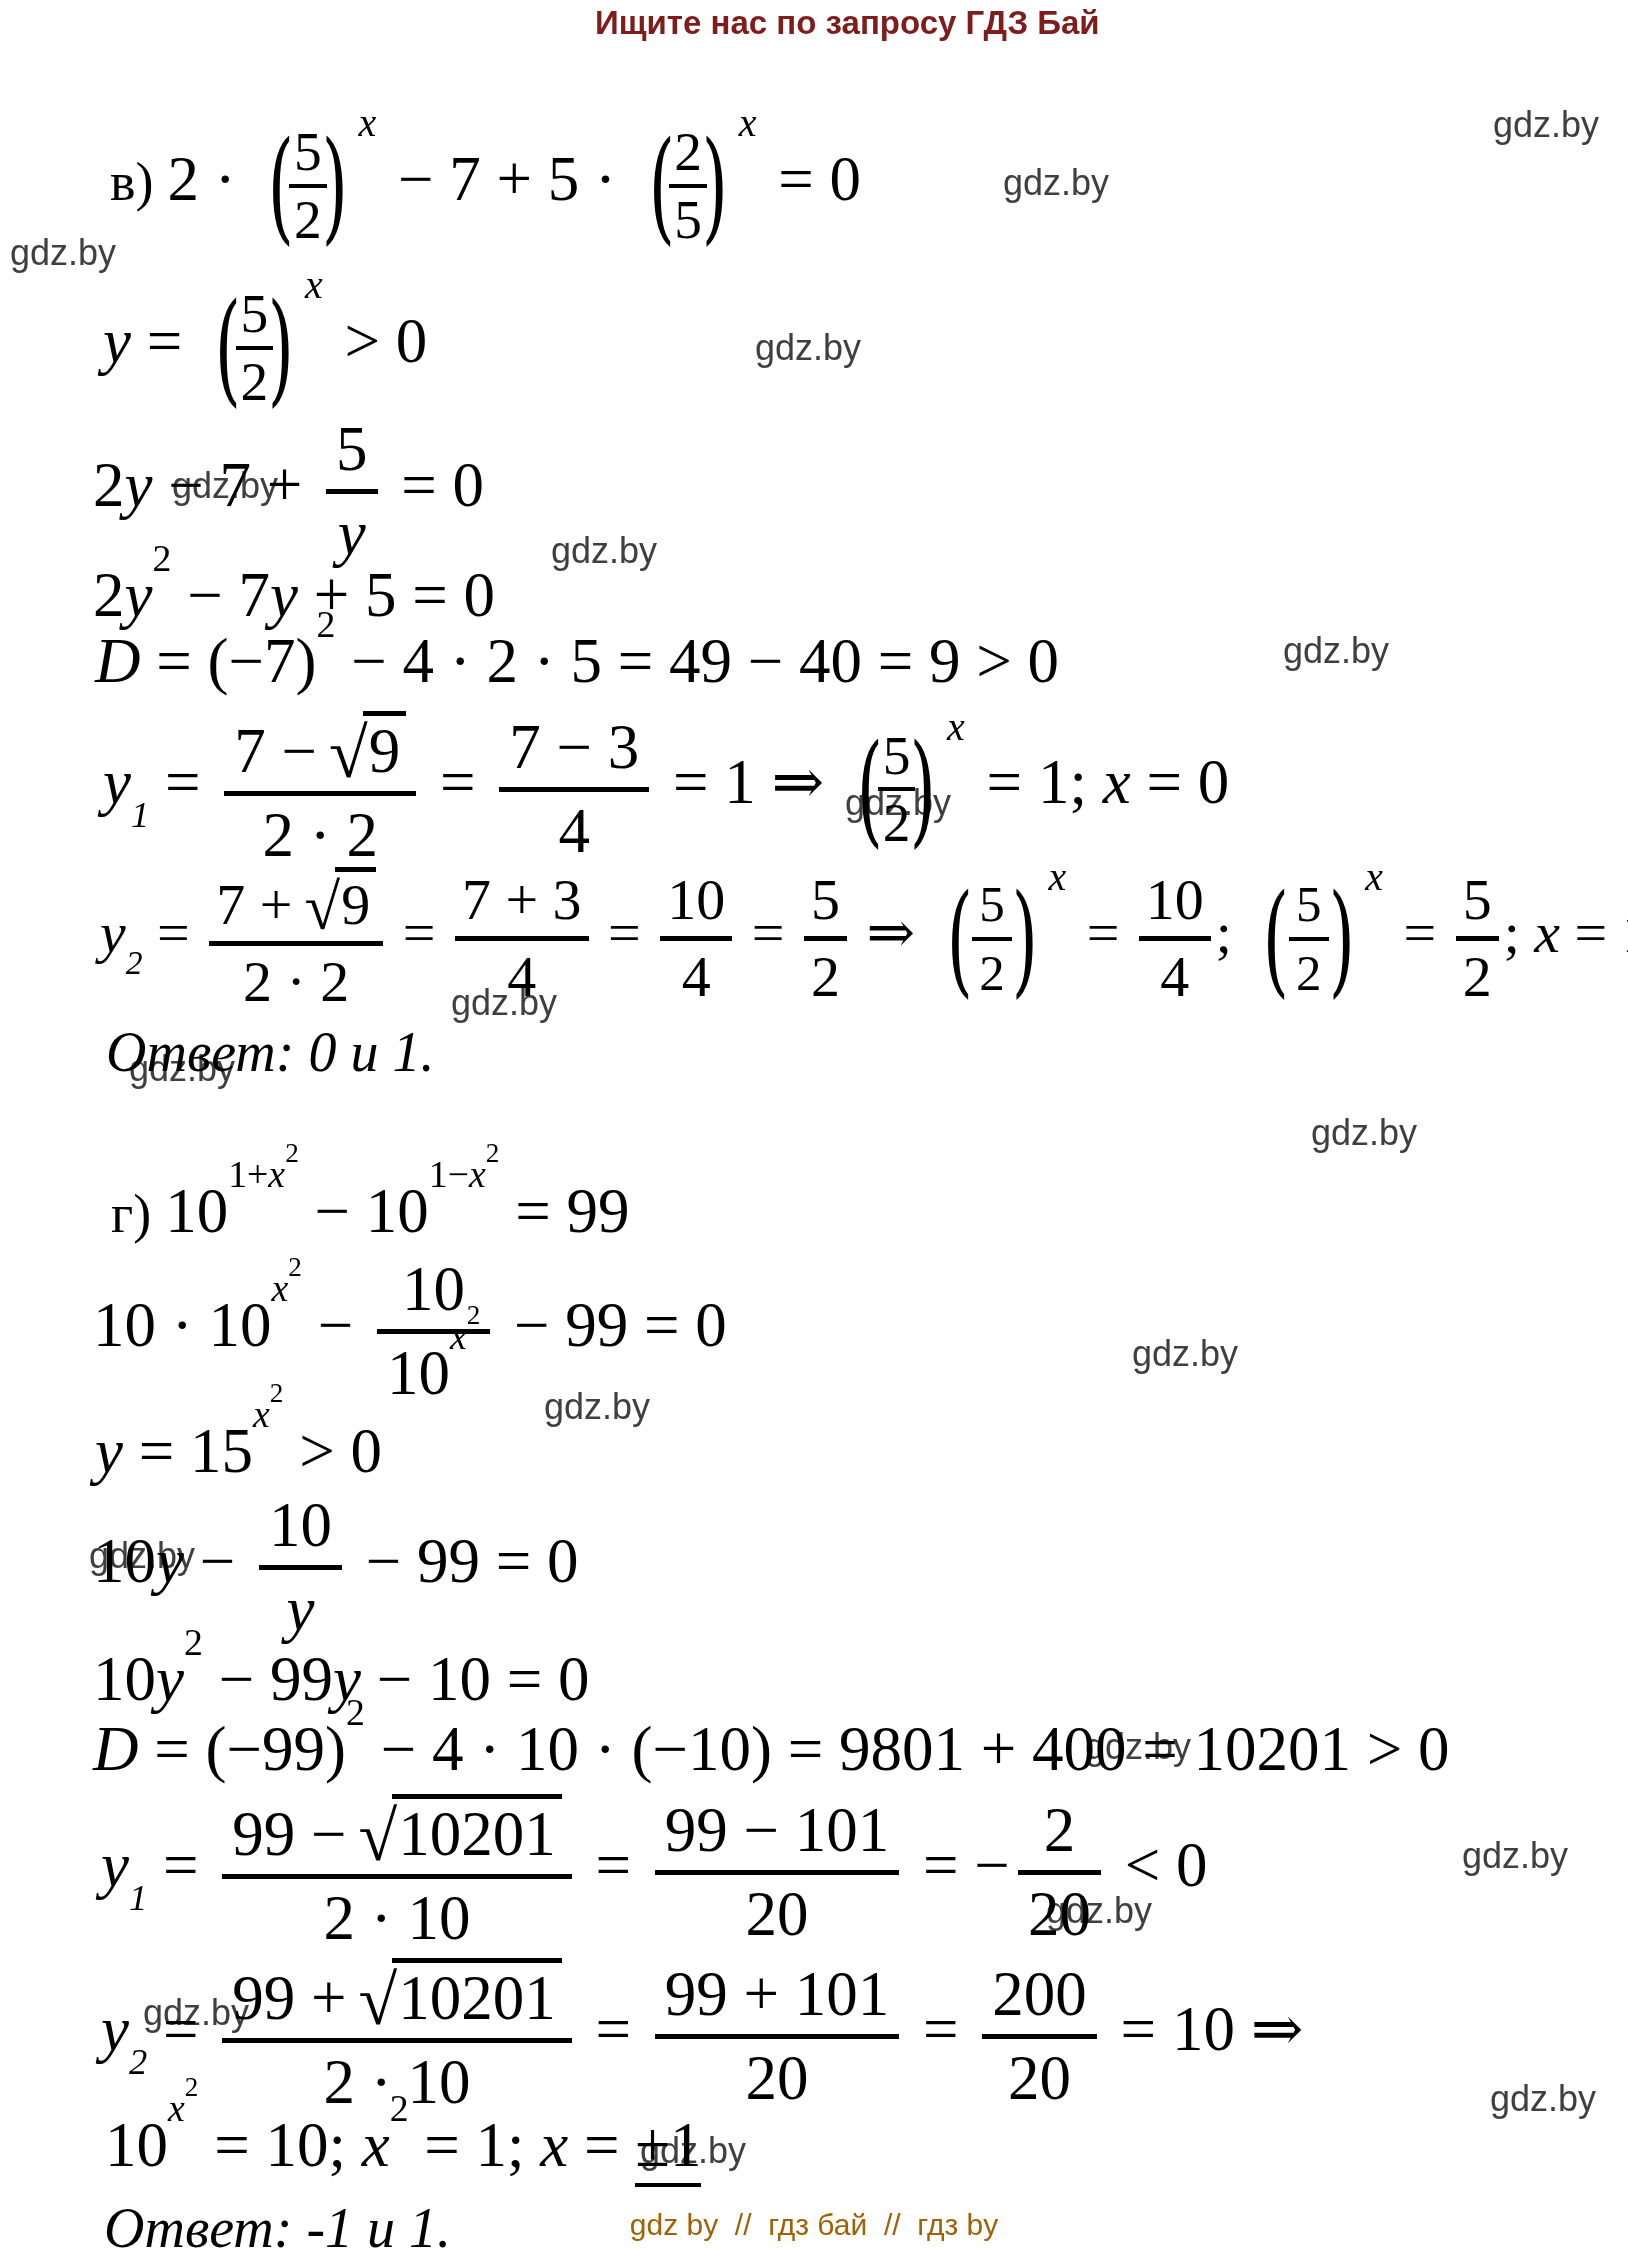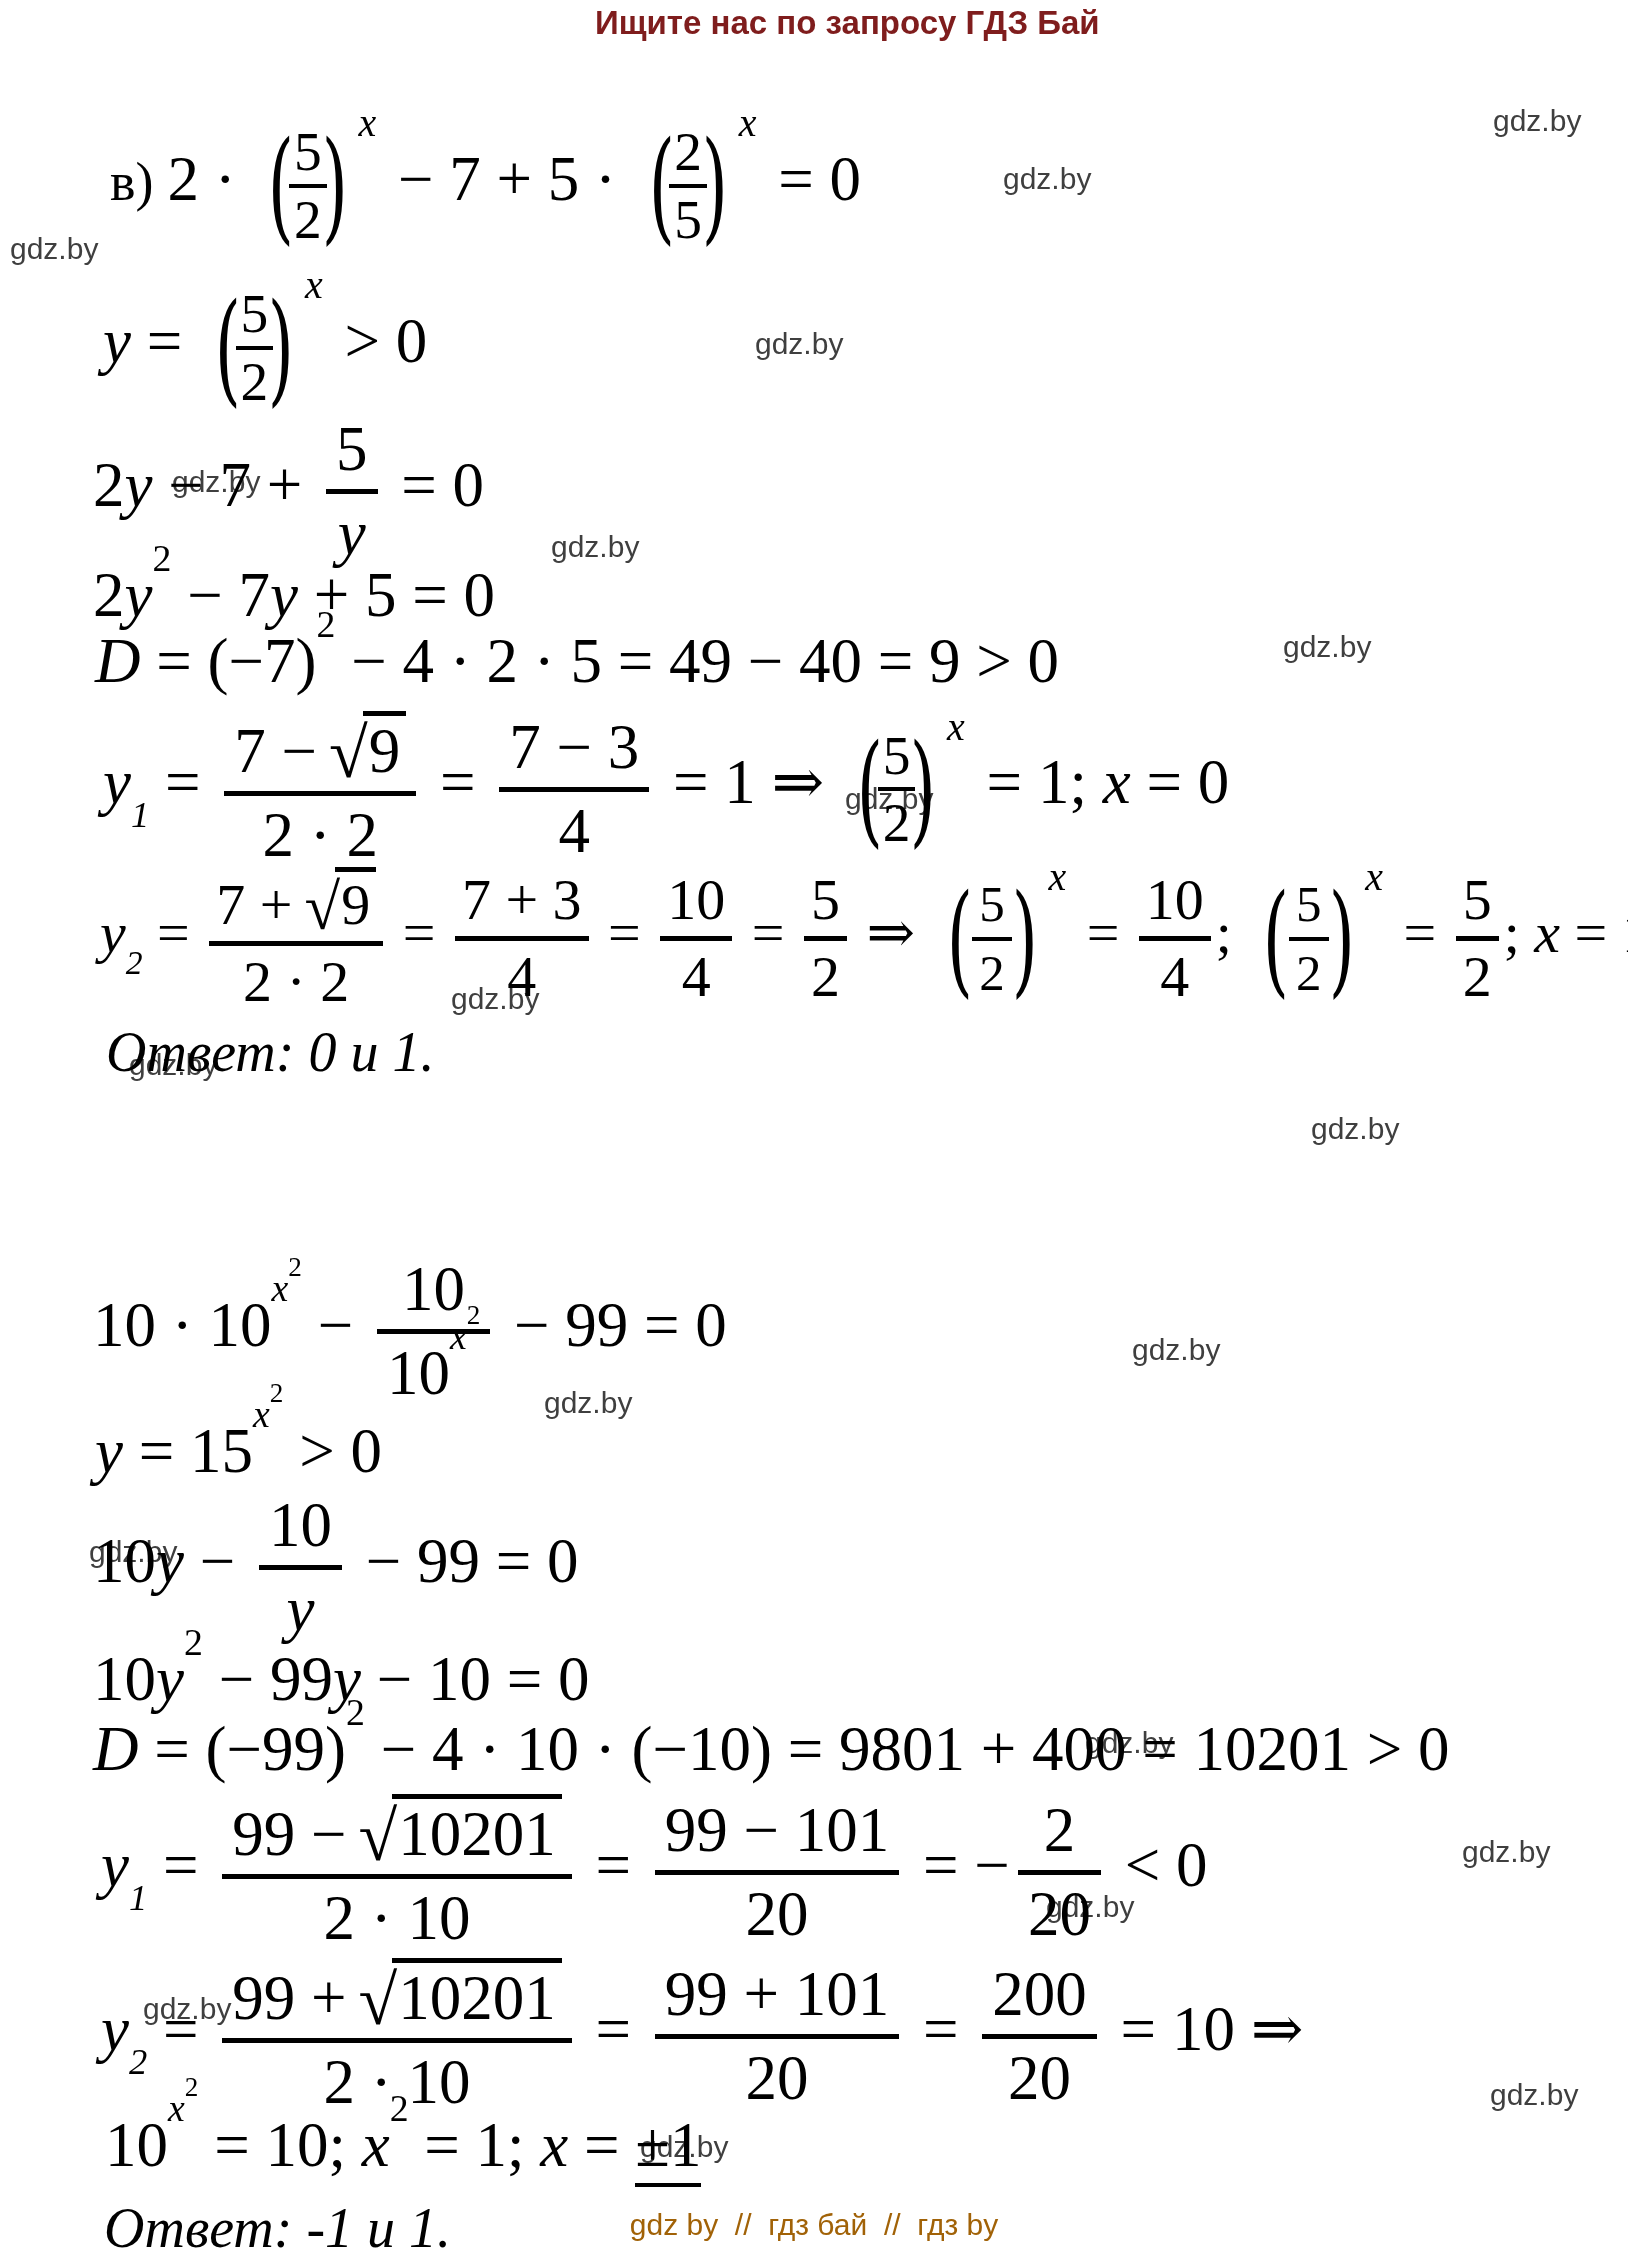--- a/index.html
+++ b/index.html
@@ -20,21 +20,21 @@
   }
   .footer{
     position:absolute; left:0; right:0; top:2208px; text-align:center;
     font-family:"Liberation Sans","DejaVu Sans",sans-serif;
     font-size:30px; color:#a16207; white-space:pre;
   }
   
   .wm{
     position:absolute;
     font-family:"Liberation Sans","DejaVu Sans",sans-serif;
-    font-size:30px; color:#3f3f3f; white-space:pre;
+    font-size:36px; color:#3f3f3f; white-space:pre;
   }
   
   .ml{
     position:absolute; white-space:pre; font-size:63px; line-height:1.05;
   }
   .ml .v{font-style:italic;}
   .lbl{font-style:normal; font-size:54px; padding-right:14px;}
   .ans{font-style:italic; font-size:56px;}
   sup.e{font-size:0.60em; line-height:0; position:relative; top:-0.60em; font-style:normal;}
   sup.e .v{font-style:italic;}
@@ -125,20 +125,23 @@
   </div>
 
   <div class="ml tightline" style="left:42px;top:806px">
     <span class="v">y</span><sub class="vsub">2</sub><span> = </span><span class="frac"><span class="num flexnum"><span>7 +</span><span class="sqrt"><span class="rs">√</span><span class="rb">9</span></span></span><span class="den">2 · 2</span></span><span> = </span><span class="frac"><span class="num">7 + 3</span><span class="den">4</span></span><span> = </span><span class="frac"><span class="num">10</span><span class="den">4</span></span><span> = </span><span class="frac"><span class="num">5</span><span class="den">2</span></span><span> ⇒ </span><span class="pfrac"><span class="paren open">(</span><span class="frac"><span class="num">5</span><span class="den">2</span></span><span class="paren close">)</span><span class="pexp">x</span></span><span> = </span><span class="frac"><span class="num">10</span><span class="den">4</span></span><span>; </span><span class="pfrac"><span class="paren open">(</span><span class="frac"><span class="num">5</span><span class="den">2</span></span><span class="paren close">)</span><span class="pexp">x</span></span><span> = </span><span class="frac"><span class="num">5</span><span class="den">2</span></span><span>; </span><span class="v">x</span><span> = 1</span>
   </div>
 
   <div class="ml ans" style="left:50px;top:964px">
     <span>Ответ: 0 и 1.</span>
   </div>
 
+  <div class="ml" style="left:48px;top:1112px">
+    <span class="lbl">г)</span><span>10</span><sup class="e"><span>1+</span><span class="v">x</span><sup class="e2">2</sup></sup><span> − 10</span><sup class="e"><span>1−</span><span class="v">x</span><sup class="e2">2</sup></sup><span> = 99</span>
+  </div>
 
   <div class="ml" style="left:30px;top:1192px">
     <span>10 · 10</span><sup class="e"><span class="v">x</span><sup class="e2">2</sup></sup><span> − </span><span class="frac"><span class="num">10</span><span class="den"><span>10</span><sup class="e"><span class="v">x</span><sup class="e2">2</sup></sup></span></span><span> − 99 = 0</span>
   </div>
 
   <div class="ml" style="left:32px;top:1352px">
     <span class="v">y</span><span> = 15</span><sup class="e"><span class="v">x</span><sup class="e2">2</sup></sup><span> &gt; 0</span>
   </div>
 
   <div class="ml" style="left:30px;top:1428px">

